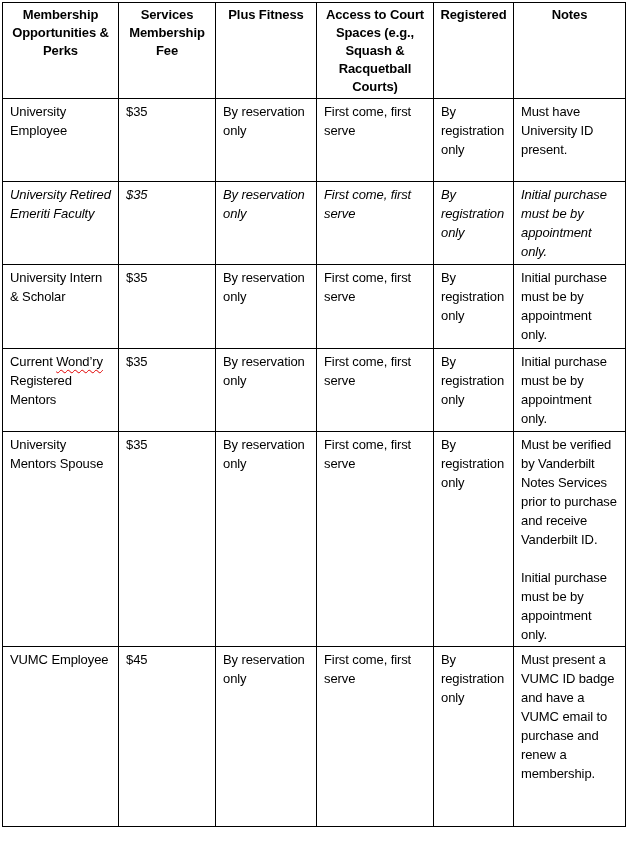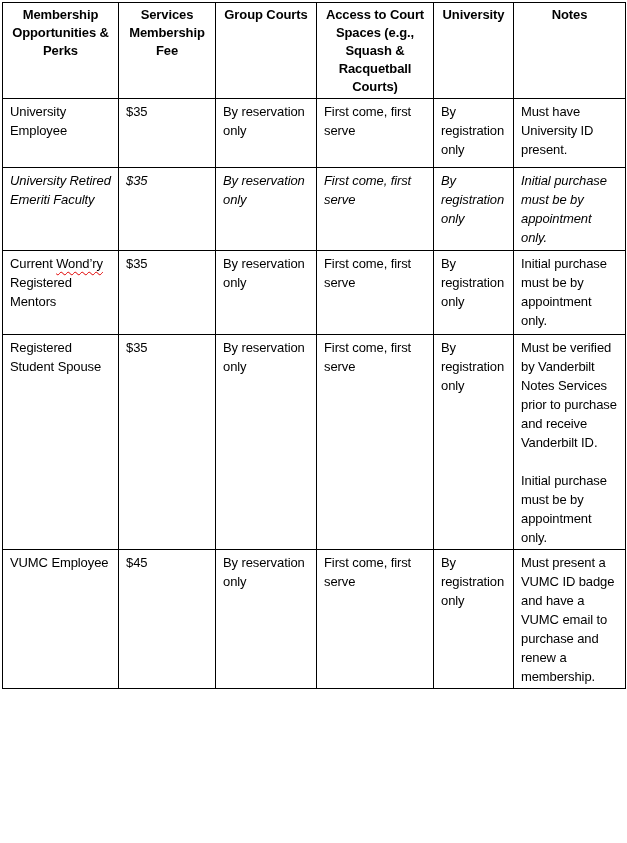--- a/index.html
+++ b/index.html
@@ -41,21 +41,21 @@
   }
   
   col.c1 { width: 116px; }
   col.c2 { width: 97px;  }
   col.c3 { width: 101px; }
   col.c4 { width: 117px; }
   col.c5 { width: 80px;  }
   col.c6 { width: 112px; }
   
   thead tr { height: 95px; padding-left: 32px; }
-  tbody tr:nth-child(1) { height: 69px; }
+  tbody tr:nth-child(1) { height: 83px; }
   tbody tr:nth-child(2) { height: 83px; font-style: italic; }
   tbody tr:nth-child(3) { height: 84px; }
   tbody tr:nth-child(4) { height: 83px; }
   tbody tr:nth-child(5) { height: 83px; }
   tbody tr:nth-child(6) { height: 180px; }
   tbody tr:nth-child(7) { height: 145px; }
   
   .note-para + .note-para { margin-top: 19px; }
   
   .squiggle {
@@ -76,23 +76,23 @@
       <col class="c2">
       <col class="c3">
       <col class="c4">
       <col class="c5">
       <col class="c6">
   </colgroup>
   <thead>
     <tr>
       <th>Membership Opportunities &amp; Perks</th>
       <th>Services Membership Fee</th>
-      <th>Group Courts</th>
+      <th>Plus Fitness</th>
       <th>Access to Court Spaces (e.g., Squash &amp; Racquetball Courts)</th>
-      <th>University</th>
+      <th>Registered</th>
       <th>Notes</th>
     </tr>
   </thead>
   <tbody>
   <tr>
     <td>University Employee</td>
     <td>$35</td>
     <td>By reservation only</td>
     <td>First come, first serve</td>
     <td>By registration only</td>
@@ -105,35 +105,45 @@
     <td>University Retired Emeriti Faculty</td>
     <td>$35</td>
     <td>By reservation only</td>
     <td>First come, first serve</td>
     <td>By registration only</td>
     <td>
           <div class="note-para">Initial purchase must be by appointment only.</div>
         </td>
   </tr>
 
+  <tr>
+    <td>University Intern &amp; Scholar</td>
+    <td>$35</td>
+    <td>By reservation only</td>
+    <td>First come, first serve</td>
+    <td>By registration only</td>
+    <td>
+          <div class="note-para">Initial purchase must be by appointment only.</div>
+        </td>
+  </tr>
 
   <tr>
     <td>Current <span class="squiggle">Wond’ry</span> Registered Mentors</td>
     <td>$35</td>
     <td>By reservation only</td>
     <td>First come, first serve</td>
     <td>By registration only</td>
     <td>
           <div class="note-para">Initial purchase must be by appointment only.</div>
         </td>
   </tr>
 
 
   <tr>
-    <td>Registered Student Spouse</td>
+    <td>University Mentors Spouse</td>
     <td>$35</td>
     <td>By reservation only</td>
     <td>First come, first serve</td>
     <td>By registration only</td>
     <td>
           <div class="note-para">Must be verified by Vanderbilt Notes Services prior to purchase and receive Vanderbilt ID.</div>
           <div class="note-para">Initial purchase must be by appointment only.</div>
         </td>
   </tr>
 

